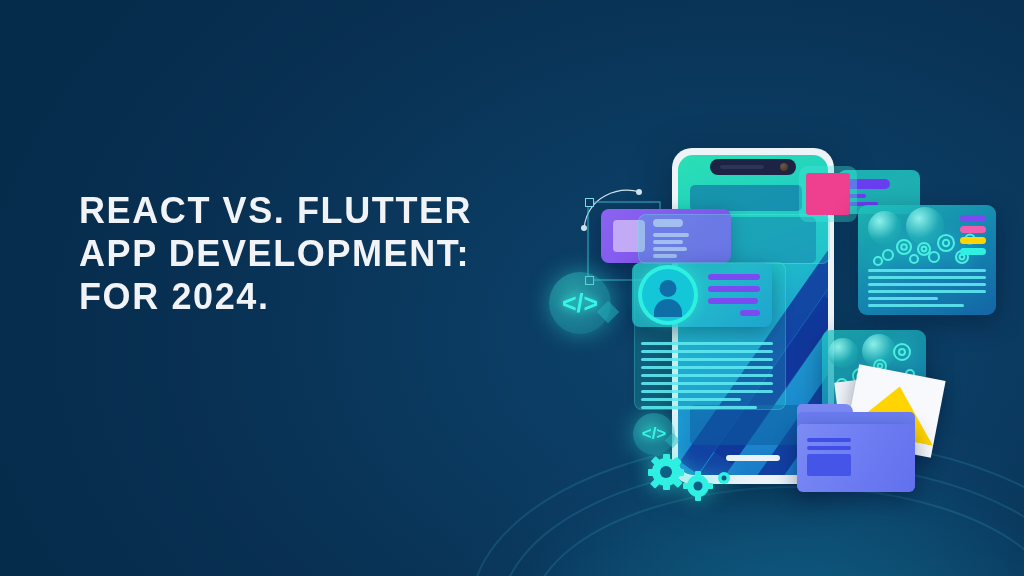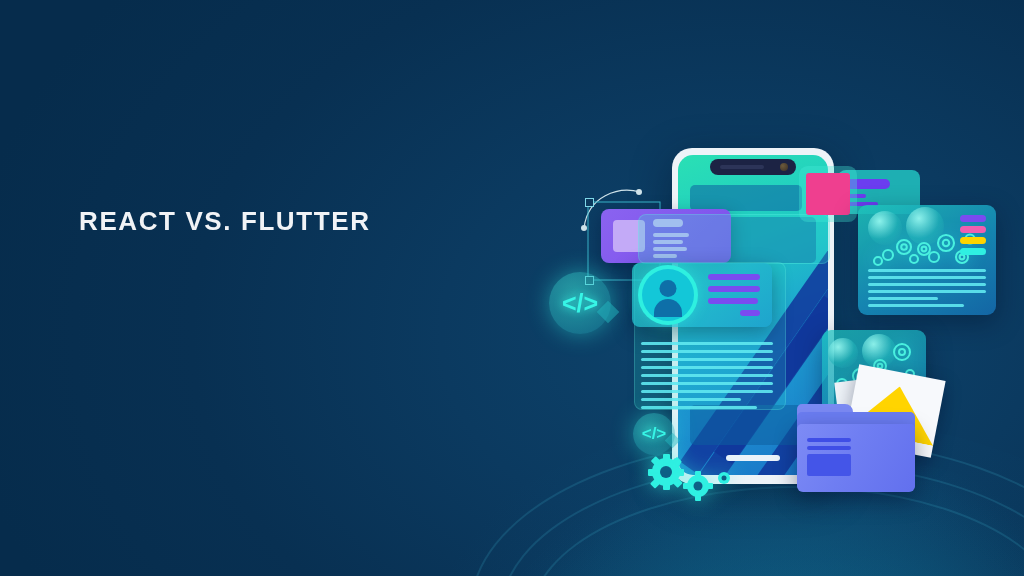--- a/index.html
+++ b/index.html
@@ -17,22 +17,22 @@
   .dome{position:absolute;left:420px;top:418px;width:760px;height:430px;border-radius:50% 50% 0 0;
     background:radial-gradient(ellipse at 50% 100%, rgba(22,160,190,.50) 0%, rgba(18,120,160,.30) 38%, rgba(12,80,120,.10) 66%, rgba(10,60,100,0) 80%);}
   .dome2{position:absolute;left:455px;top:452px;width:690px;height:380px;border-radius:50% 50% 0 0;
     background:radial-gradient(ellipse at 50% 100%, rgba(30,190,205,.42) 0%, rgba(20,140,175,.20) 45%, rgba(10,80,120,0) 75%);}
   .arc{position:absolute;border-radius:50% 50% 0 0;border:2px solid rgba(70,200,225,.16);border-bottom:none;}
   .arc.a1{left:470px;top:438px;width:650px;height:340px;}
   .arc.a2{left:500px;top:462px;width:590px;height:300px;}
   .arc.a3{left:530px;top:486px;width:530px;height:260px;}
 
   
-  .headline{position:absolute;left:79px;top:200px;width:430px;
-    color:#f1f3f6;font-weight:700;font-size:26px;line-height:43px;
+  .headline{position:absolute;left:79px;top:189px;width:430px;
+    color:#f1f3f6;font-weight:700;font-size:36px;line-height:43px;
     letter-spacing:1.6px;text-transform:uppercase;font-stretch:condensed;}
   .headline .ln{display:block;white-space:nowrap;}
 
   
   .art{position:absolute;left:0;top:0;width:1024px;height:576px;}
   .card{position:absolute;border-radius:8px;}
 
   
   .phone{position:absolute;left:672px;top:148px;width:162px;height:336px;
     background:#eef3f8;border-radius:20px;box-shadow:0 10px 40px rgba(0,20,40,.45);}
@@ -124,20 +124,22 @@
   </div>
 
   <div class="dome"></div>
   <div class="dome2"></div>
   <div class="arc a1"></div>
   <div class="arc a2"></div>
   <div class="arc a3"></div>
 
   <div class="headline">
     <span class="ln">REACT VS. FLUTTER</span>
+    <span class="ln">APP DEVELOPMENT:</span>
+    <span class="ln">FOR 2024.</span>
   </div>
 
   <div class="art">
 
     <div class="phone">
       <div class="phone-screen">
         <div class="stripe-wrap">
           <div class="stripe" style="left:86px;top:40px;"></div>
           <div class="stripe" style="left:120px;top:30px;"></div>
           <div class="stripe" style="left:58px;top:120px;"></div>

